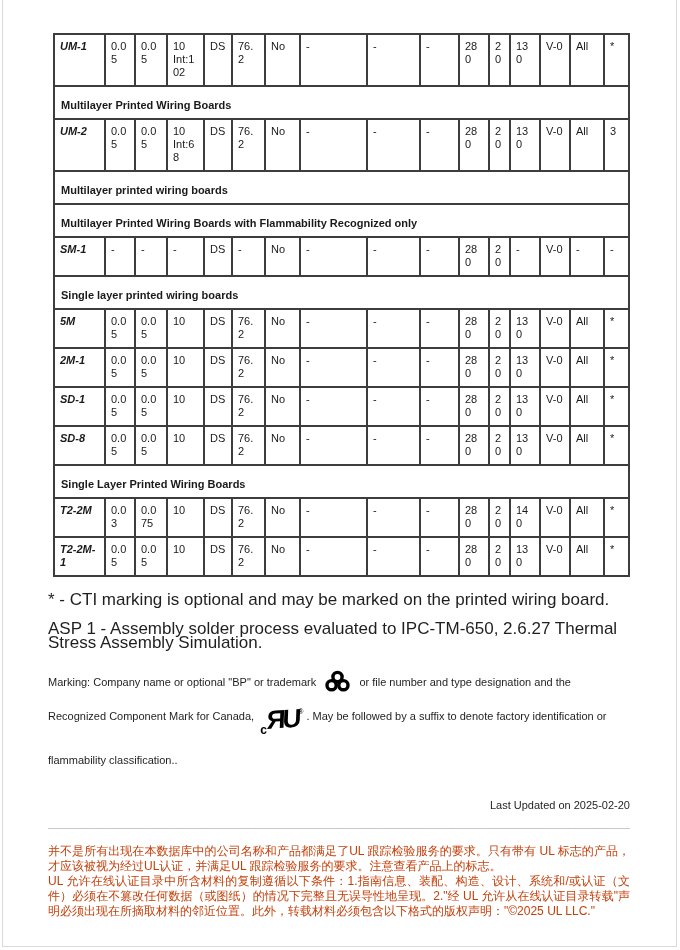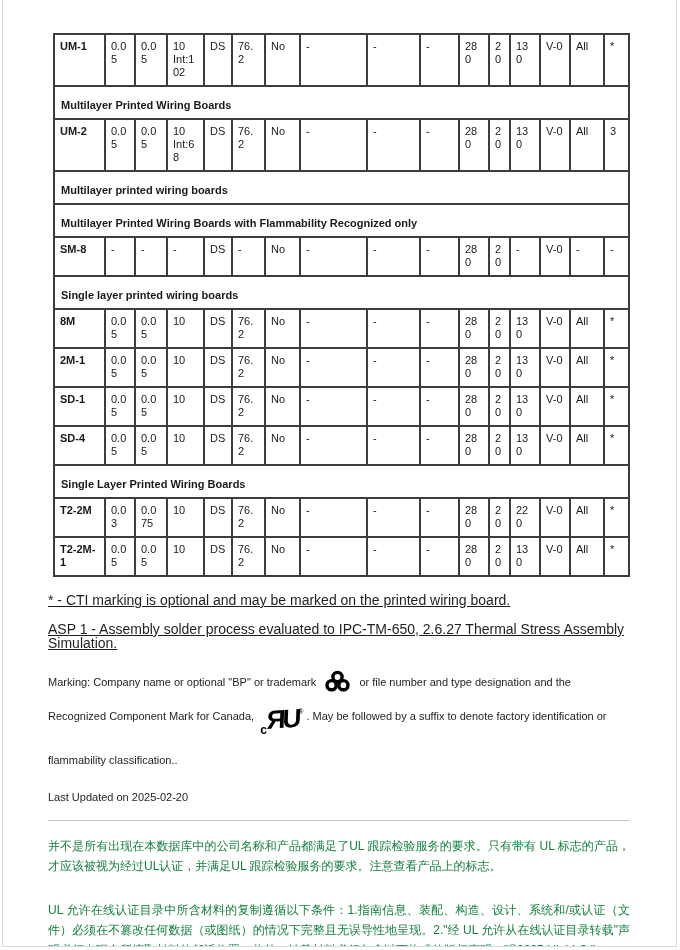--- a/index.html
+++ b/index.html
@@ -7,38 +7,38 @@
     font-family:"Liberation Sans", sans-serif; color:#1a1a1a; }
   .page { position:absolute; left:2px; top:0; width:675px; height:947px;
     border-left:1px solid #d9d9d9; border-right:1px solid #d9d9d9; border-bottom:1px solid #d9d9d9;
     background:#fff; overflow:hidden; }
   .content { padding:33px 46px 0 45px; }
 
   table.mat { border-collapse:collapse; table-layout:fixed; width:575px; margin-left:5px; }
   table.mat td { border:2px solid #3d3d3d; font-size:11px; line-height:13px;
     padding:5px 5px 6px 5px; vertical-align:top; white-space:pre-line;
     overflow:hidden; word-wrap:break-word; color:#1a1a1a; }
-  table.mat td.c0 { font-weight:bold; }
+  table.mat td.c0 { font-weight:bold;font-style:italic; }
   table.mat tr.section td { font-weight:bold; padding:12px 6px 6px 6px; white-space:normal; }
 
-  .note { font-size:14px; line-height:14px; margin-top:15px; color:#1f1f1f;text-decoration:underline; }
+  .note { font-size:17px; line-height:14px; margin-top:15px; color:#1f1f1f; }
   .note.first { margin-top:16px; }
 
   .marking { font-size:11px; line-height:30px; margin-top:17px; color:#1f1f1f; }
   .tm-icon { display:inline-block; vertical-align:-7px; margin:0 5px; }
   .cul { display:inline-block; vertical-align:-8px; margin:0 3px; white-space:nowrap; }
   .cul-c { font-size:12px; font-weight:bold; color:#000; vertical-align:-6px; }
   .cul-ru { font-size:26px; font-weight:900; letter-spacing:-3px; color:#000;
     display:inline-block; transform:skewX(-6deg) rotate(-4deg); line-height:22px; }
   .cul-reg { font-size:7px; vertical-align:14px; color:#000; }
 
-  .updated { font-size:11px; margin-top:16px; color:#1f1f1f; }
+  .updated { font-size:11px; text-align:right; margin-top:24px; color:#1f1f1f; }
   hr.sep { border:none; border-top:1px solid #c9c9c9; margin:17px 0 0 0; }
-  .cn { font-size:12px; line-height:20px; margin-top:15px; color:#15803d; text-align:justify; }
-  .cn + .cn { margin-top:24px; }
+  .cn { font-size:12px; line-height:15px; margin-top:15px; color:#c2410c; text-align:justify; }
+  .cn + .cn { margin-top:0; }
 </style>
 </head>
 <body>
 
 <div class="page">
   <div class="content">
 
     <table class="mat">
       <colgroup id="cols">
           <col style="width: 51px;">
@@ -100,42 +100,42 @@
             <td>All</td>
             <td>3</td>
           </tr>
           <tr class="section">
             <td colspan="16">Multilayer printed wiring boards</td>
           </tr>
           <tr class="section">
             <td colspan="16">Multilayer Printed Wiring Boards with Flammability Recognized only</td>
           </tr>
           <tr>
-            <td class="c0">SM-8</td>
+            <td class="c0">SM-1</td>
             <td>-</td>
             <td>-</td>
             <td>-</td>
             <td>DS</td>
             <td>-</td>
             <td>No</td>
             <td>-</td>
             <td>-</td>
             <td>-</td>
             <td>280</td>
             <td>20</td>
             <td>-</td>
             <td>V-0</td>
             <td>-</td>
             <td>-</td>
           </tr>
           <tr class="section">
             <td colspan="16">Single layer printed wiring boards</td>
           </tr>
           <tr>
-            <td class="c0">8M</td>
+            <td class="c0">5M</td>
             <td>0.05</td>
             <td>0.05</td>
             <td>10</td>
             <td>DS</td>
             <td>76.2</td>
             <td>No</td>
             <td>-</td>
             <td>-</td>
             <td>-</td>
             <td>280</td>
@@ -175,21 +175,21 @@
             <td>-</td>
             <td>-</td>
             <td>280</td>
             <td>20</td>
             <td>130</td>
             <td>V-0</td>
             <td>All</td>
             <td>*</td>
           </tr>
           <tr>
-            <td class="c0">SD-4</td>
+            <td class="c0">SD-8</td>
             <td>0.05</td>
             <td>0.05</td>
             <td>10</td>
             <td>DS</td>
             <td>76.2</td>
             <td>No</td>
             <td>-</td>
             <td>-</td>
             <td>-</td>
             <td>280</td>
@@ -208,21 +208,21 @@
             <td>0.075</td>
             <td>10</td>
             <td>DS</td>
             <td>76.2</td>
             <td>No</td>
             <td>-</td>
             <td>-</td>
             <td>-</td>
             <td>280</td>
             <td>20</td>
-            <td>220</td>
+            <td>140</td>
             <td>V-0</td>
             <td>All</td>
             <td>*</td>
           </tr>
           <tr>
             <td class="c0">T2-2M-1</td>
             <td>0.05</td>
             <td>0.05</td>
             <td>10</td>
             <td>DS</td>

